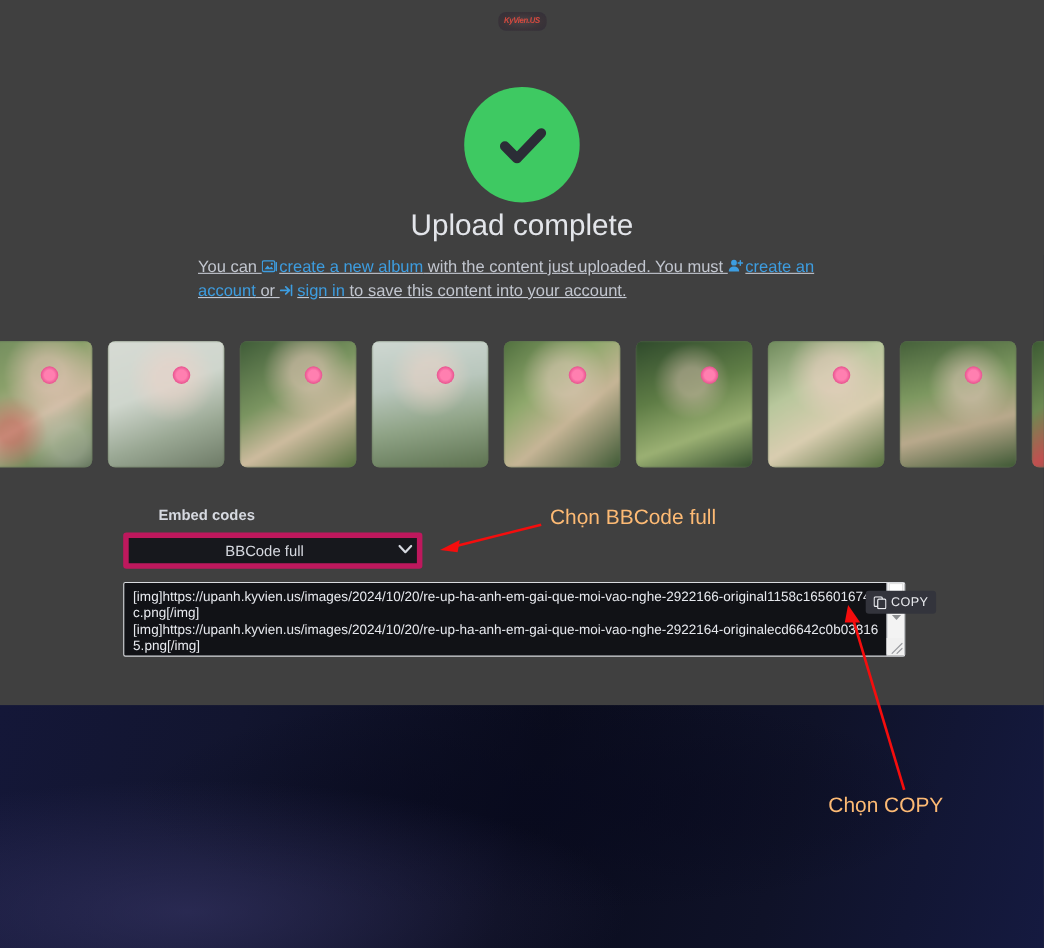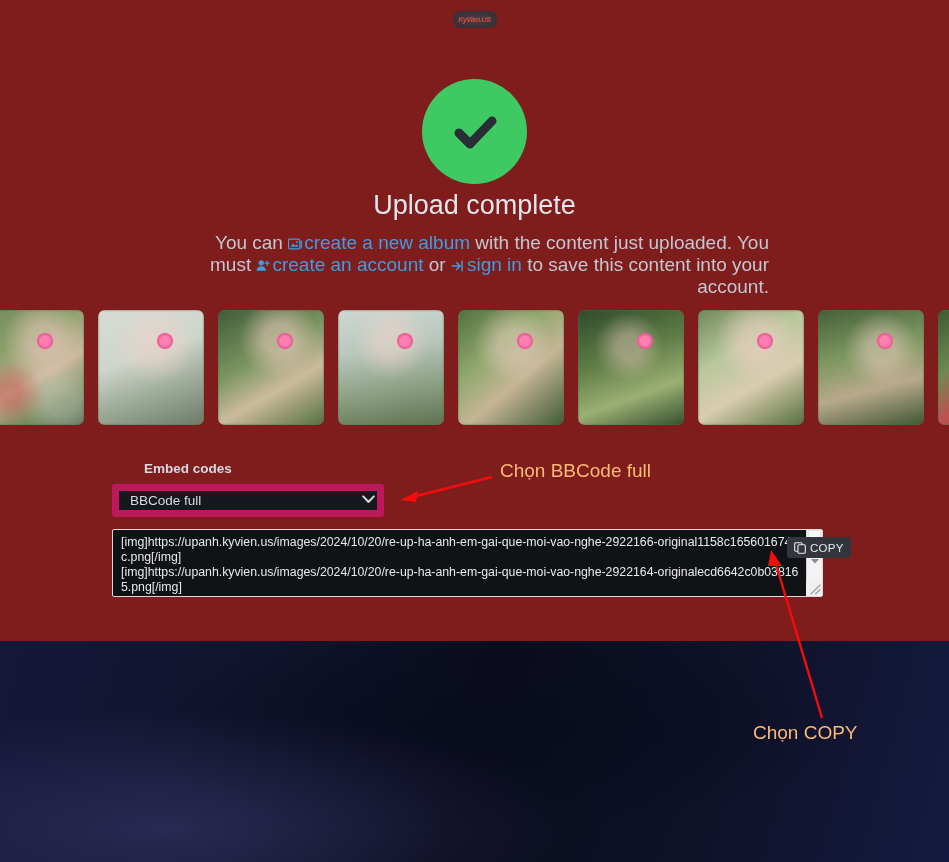--- a/index.html
+++ b/index.html
@@ -17,21 +17,21 @@
     height: 862px;
     background: #2b2d36;
   }
 
   
   .page {
     position: absolute;
     top: 0; left: 0;
     width: 949px;
     height: 814px;
-    background: #7f1d1d;
+    background: #404040;
     overflow: hidden;
   }
 
   
   .logo-wrap {
     position: absolute;
     top: 11px; left: 0; width: 949px;
     display: flex; justify-content: center;
   }
   .logo {
@@ -70,25 +70,26 @@
     position: absolute;
     top: 190px; left: 0; width: 949px;
     text-align: center;
     font-size: 27px;
     color: #e3e5ea;
     font-weight: normal;
   }
   .subtitle {
     position: absolute;
     top: 232px; left: 0; width: 949px;
-    text-align: right;
-    font-size: 19px;
+    text-align: left;
+    font-size: 15px;
     color: #c2c6cf;
     line-height: 22px;
     padding: 0 180px;
+    text-decoration: underline;
   }
   .subtitle a {
     color: #3d9de0;
     text-decoration: none;
   }
   .ic {
     display: inline-block;
     vertical-align: -2px;
     margin-right: 2px;
   }
@@ -161,29 +162,30 @@
     font-size: 13.5px;
     font-weight: bold;
     color: #d6d9e0;
     padding-left: 32px;
   }
   .embed-select {
     position: absolute;
     top: 484px; left: 112px;
     width: 272px; height: 33px;
     background: #17181d;
-    border: 7px solid #be185d;
+    border: 5px solid #be185d;
     border-radius: 3px;
     color: #d6d9e0;
     font-size: 13.5px;
     font-family: "Liberation Sans", sans-serif;
     padding: 0 26px 0 11px;
     appearance: none;
     -webkit-appearance: none;
     outline: none;
+    text-align: center;
   }
   .embed-caret {
     position: absolute;
     top: 495px; left: 362px;
     pointer-events: none;
   }
   .embed-caret svg { display: block; }
 
   .ta-wrap {
     position: absolute;

